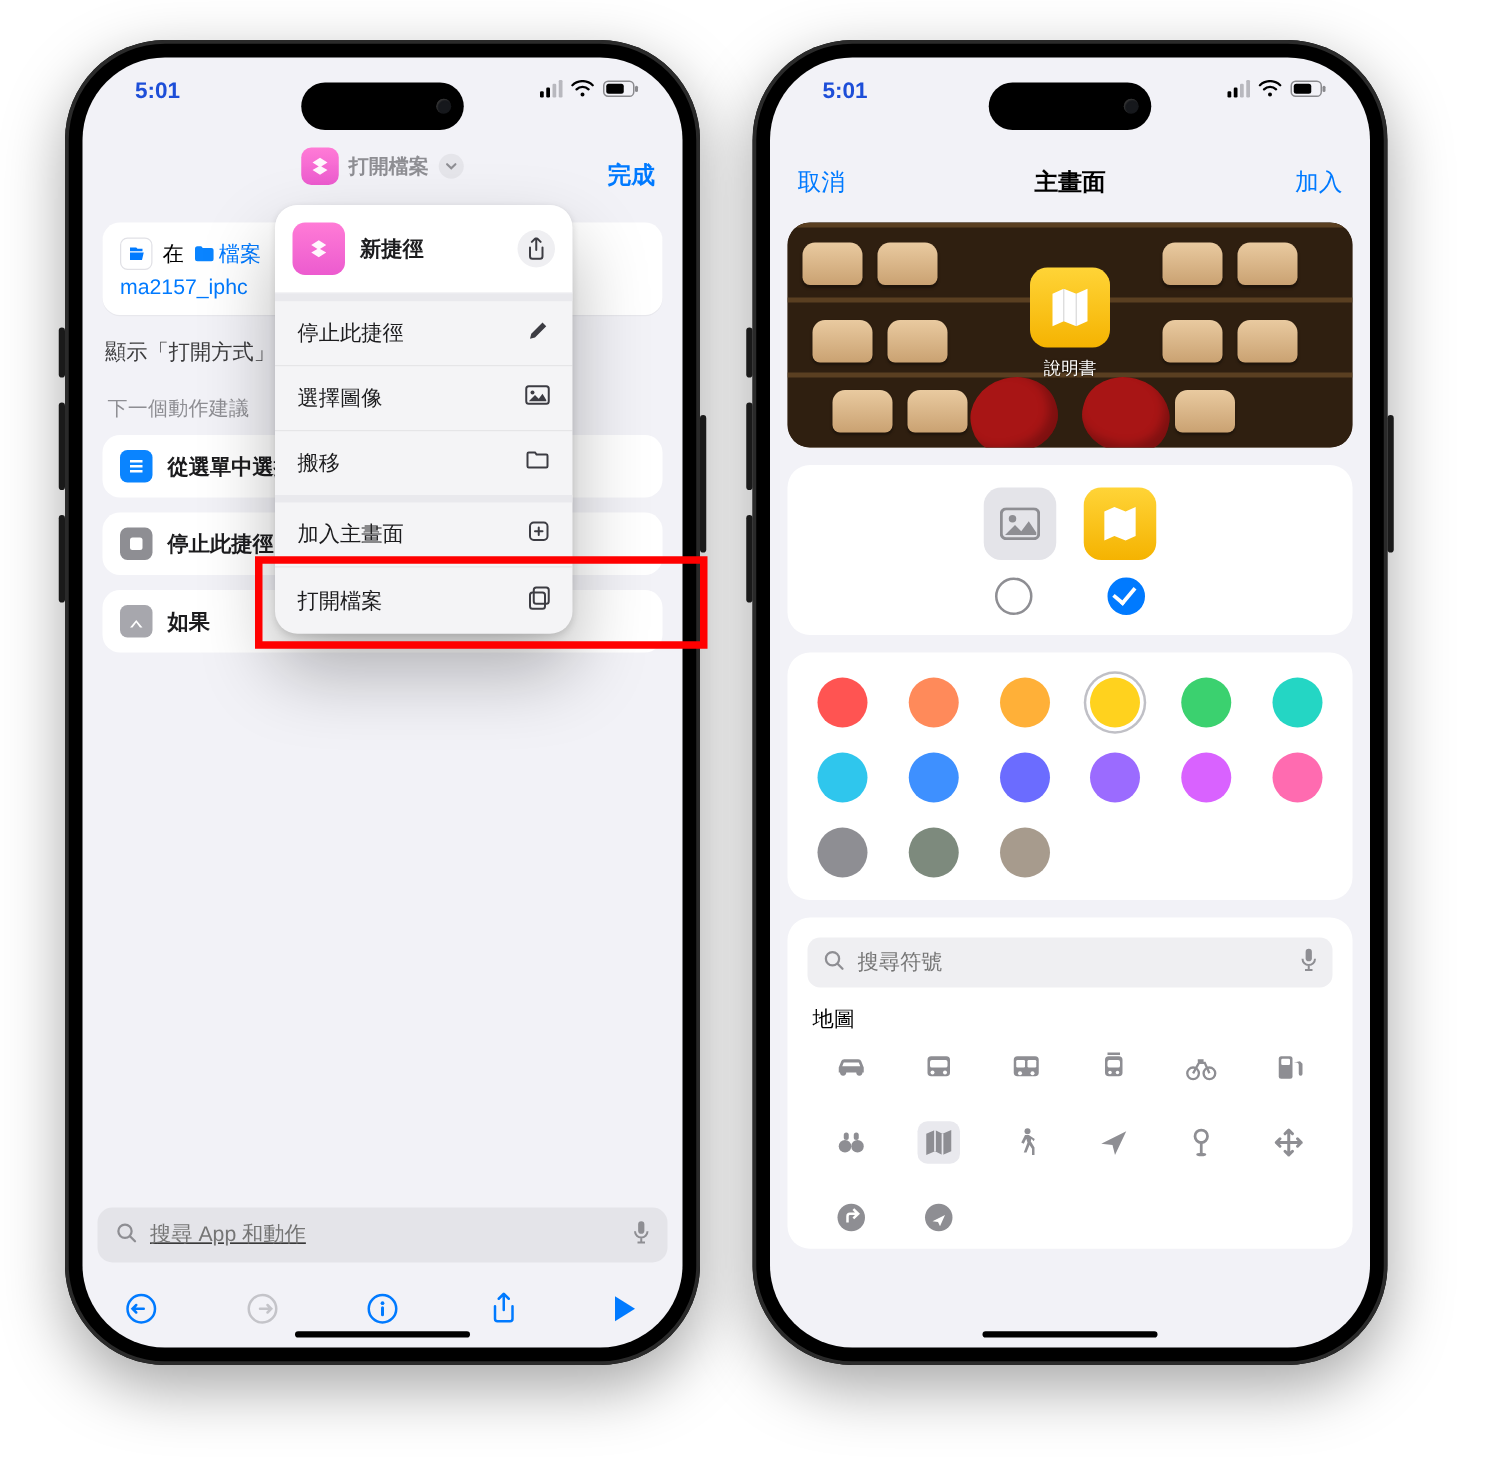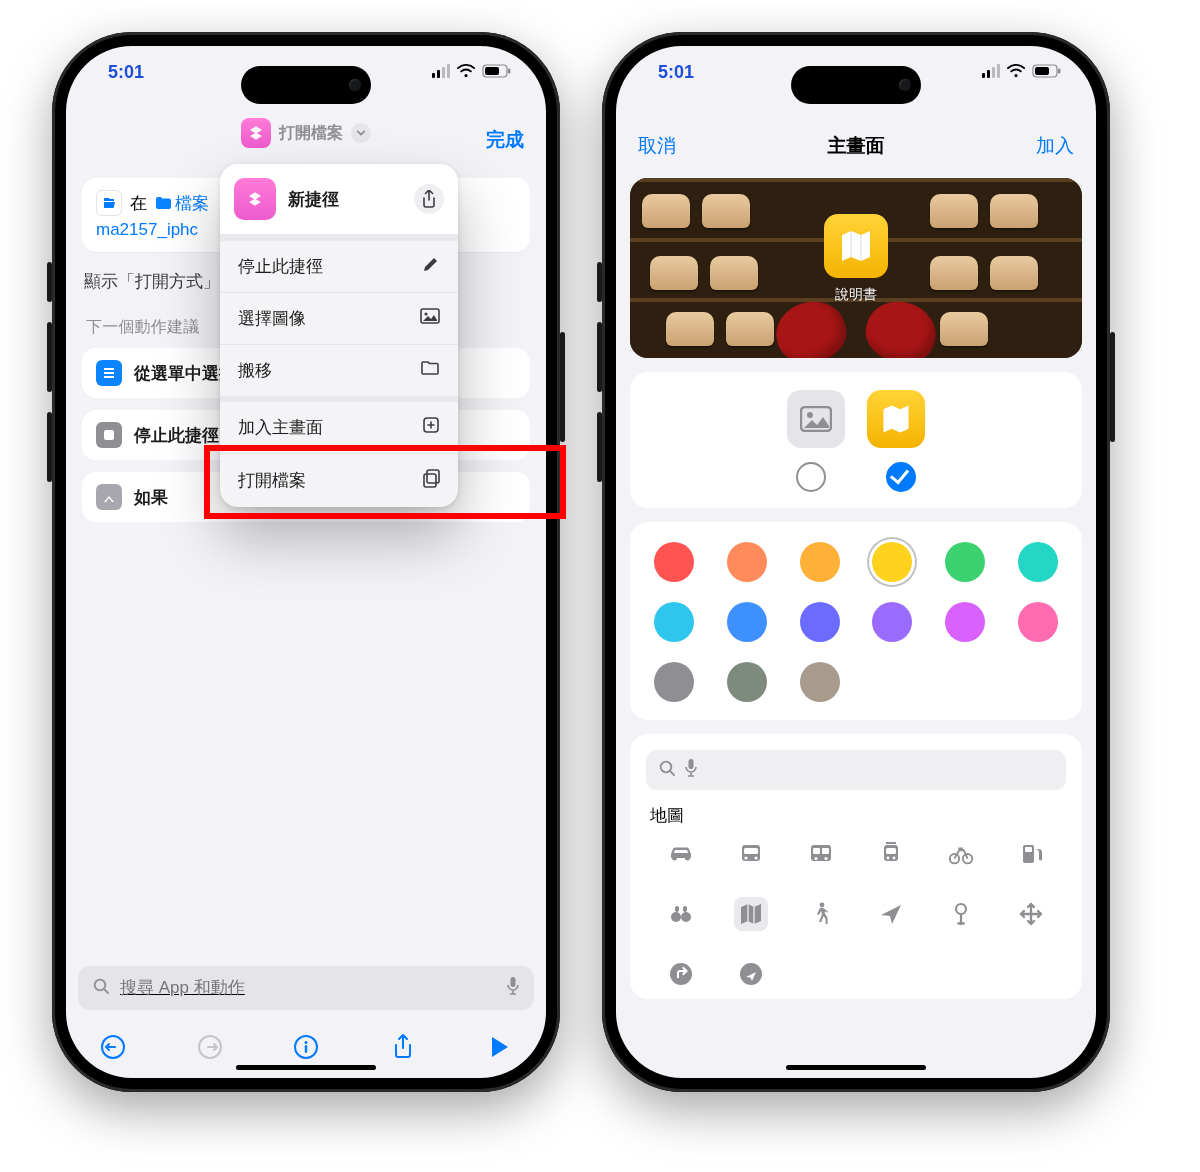--- a/index.html
+++ b/index.html
@@ -568,20 +568,21 @@
               <div class="swatch" style="background: rgb(167, 155, 141);"></div>
             </div>
         </div>
 
         <div class="glyph-card">
           <div class="glyph-search">
             <span><svg width="18" height="18" viewBox="0 0 18 18">
                   <circle cx="8" cy="8" r="5.3" fill="none" stroke="#8e8e93" stroke-width="1.8"></circle>
                   <path stroke="#8e8e93" stroke-width="1.8" stroke-linecap="round" d="M12.2 12.2 16 16"></path>
                 </svg></span>
+            <input placeholder="搜尋符號" style="">
             <span><svg width="14" height="20" viewBox="0 0 14 20">
                   <rect x="4.5" y="1" width="5" height="10" rx="2.5" fill="#8e8e93"></rect>
                   <path fill="none" stroke="#8e8e93" stroke-width="1.6" d="M2 9a5 5 0 0 0 10 0M7 14v4M4 18h6"></path>
                 </svg></span>
           </div>
           <div class="cat-label">地圖</div>
           <div class="glyph-grid">
             <span class="glyph gi">
                 <svg viewBox="0 0 28 28">
                   <path fill="#8e8e93" d="M5 18a2.5 2.5 0 1 0 5 0h8a2.5 2.5 0 1 0 5 0h1v-4l-2-5c-.4-1-1.3-1.6-2.4-1.6H8.4C7.3 7.4 6.4 8 6 9l-2 5v4h1zm3-8h12l1.2 3H6.8L8 10z"></path>

